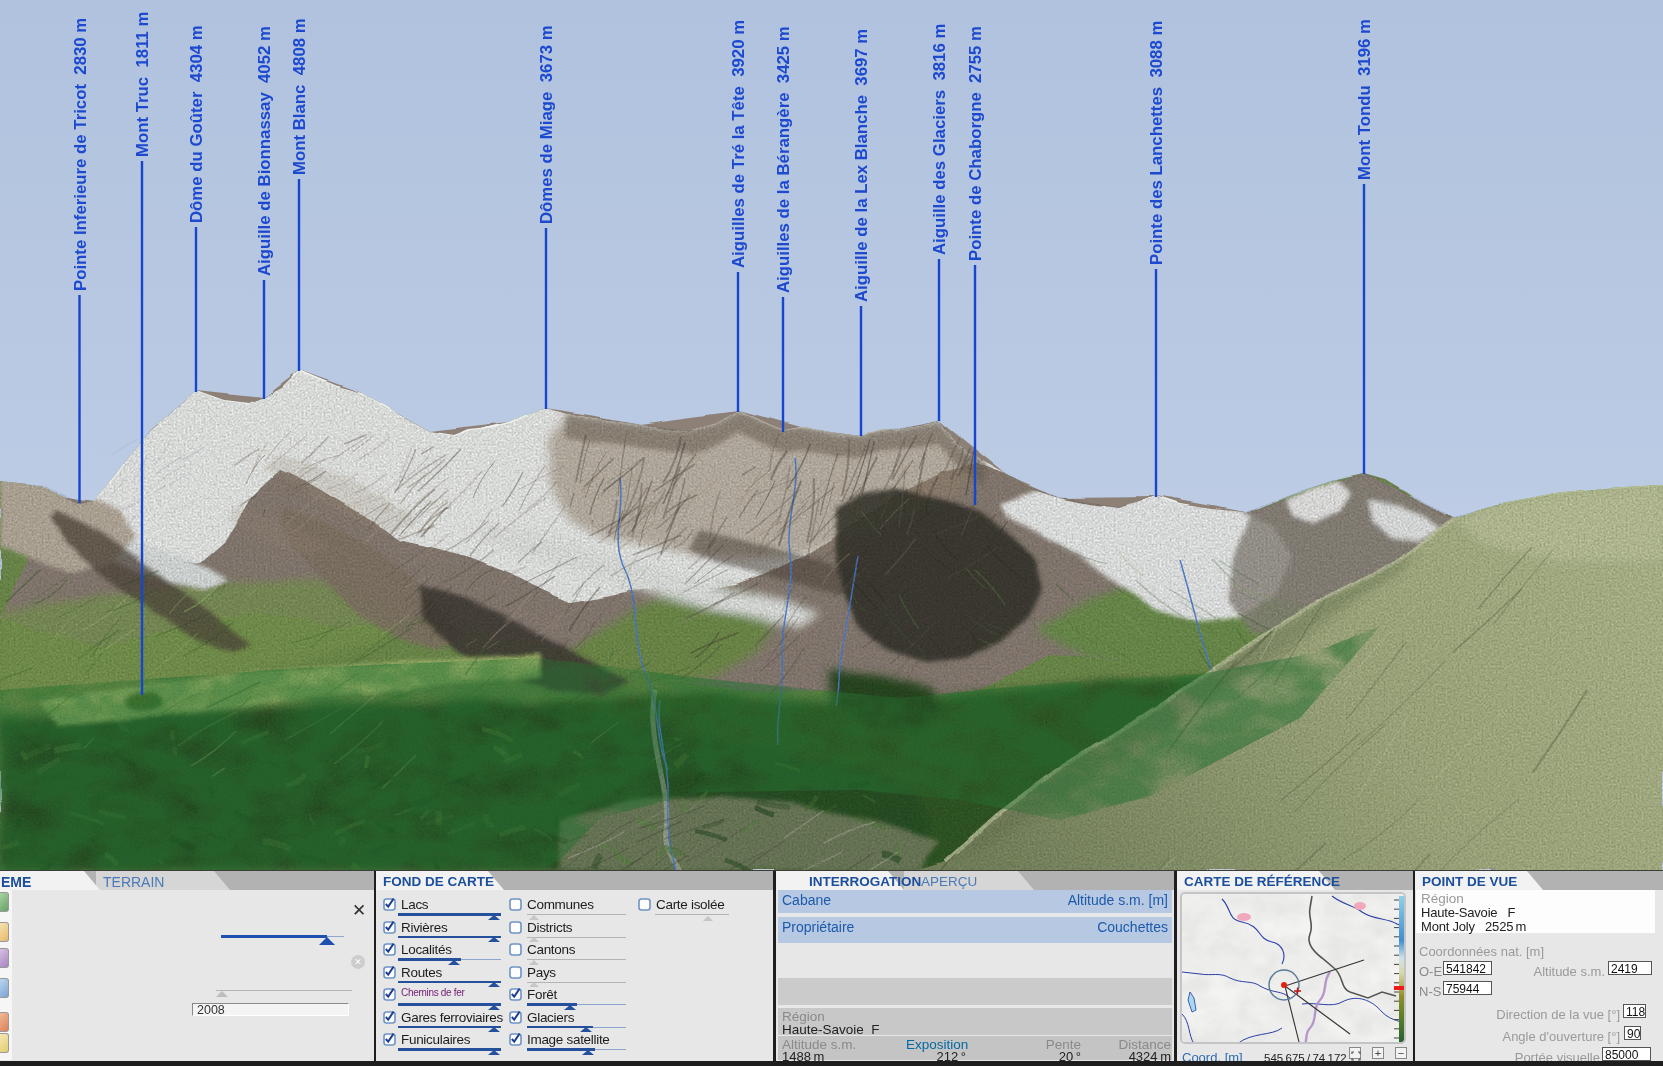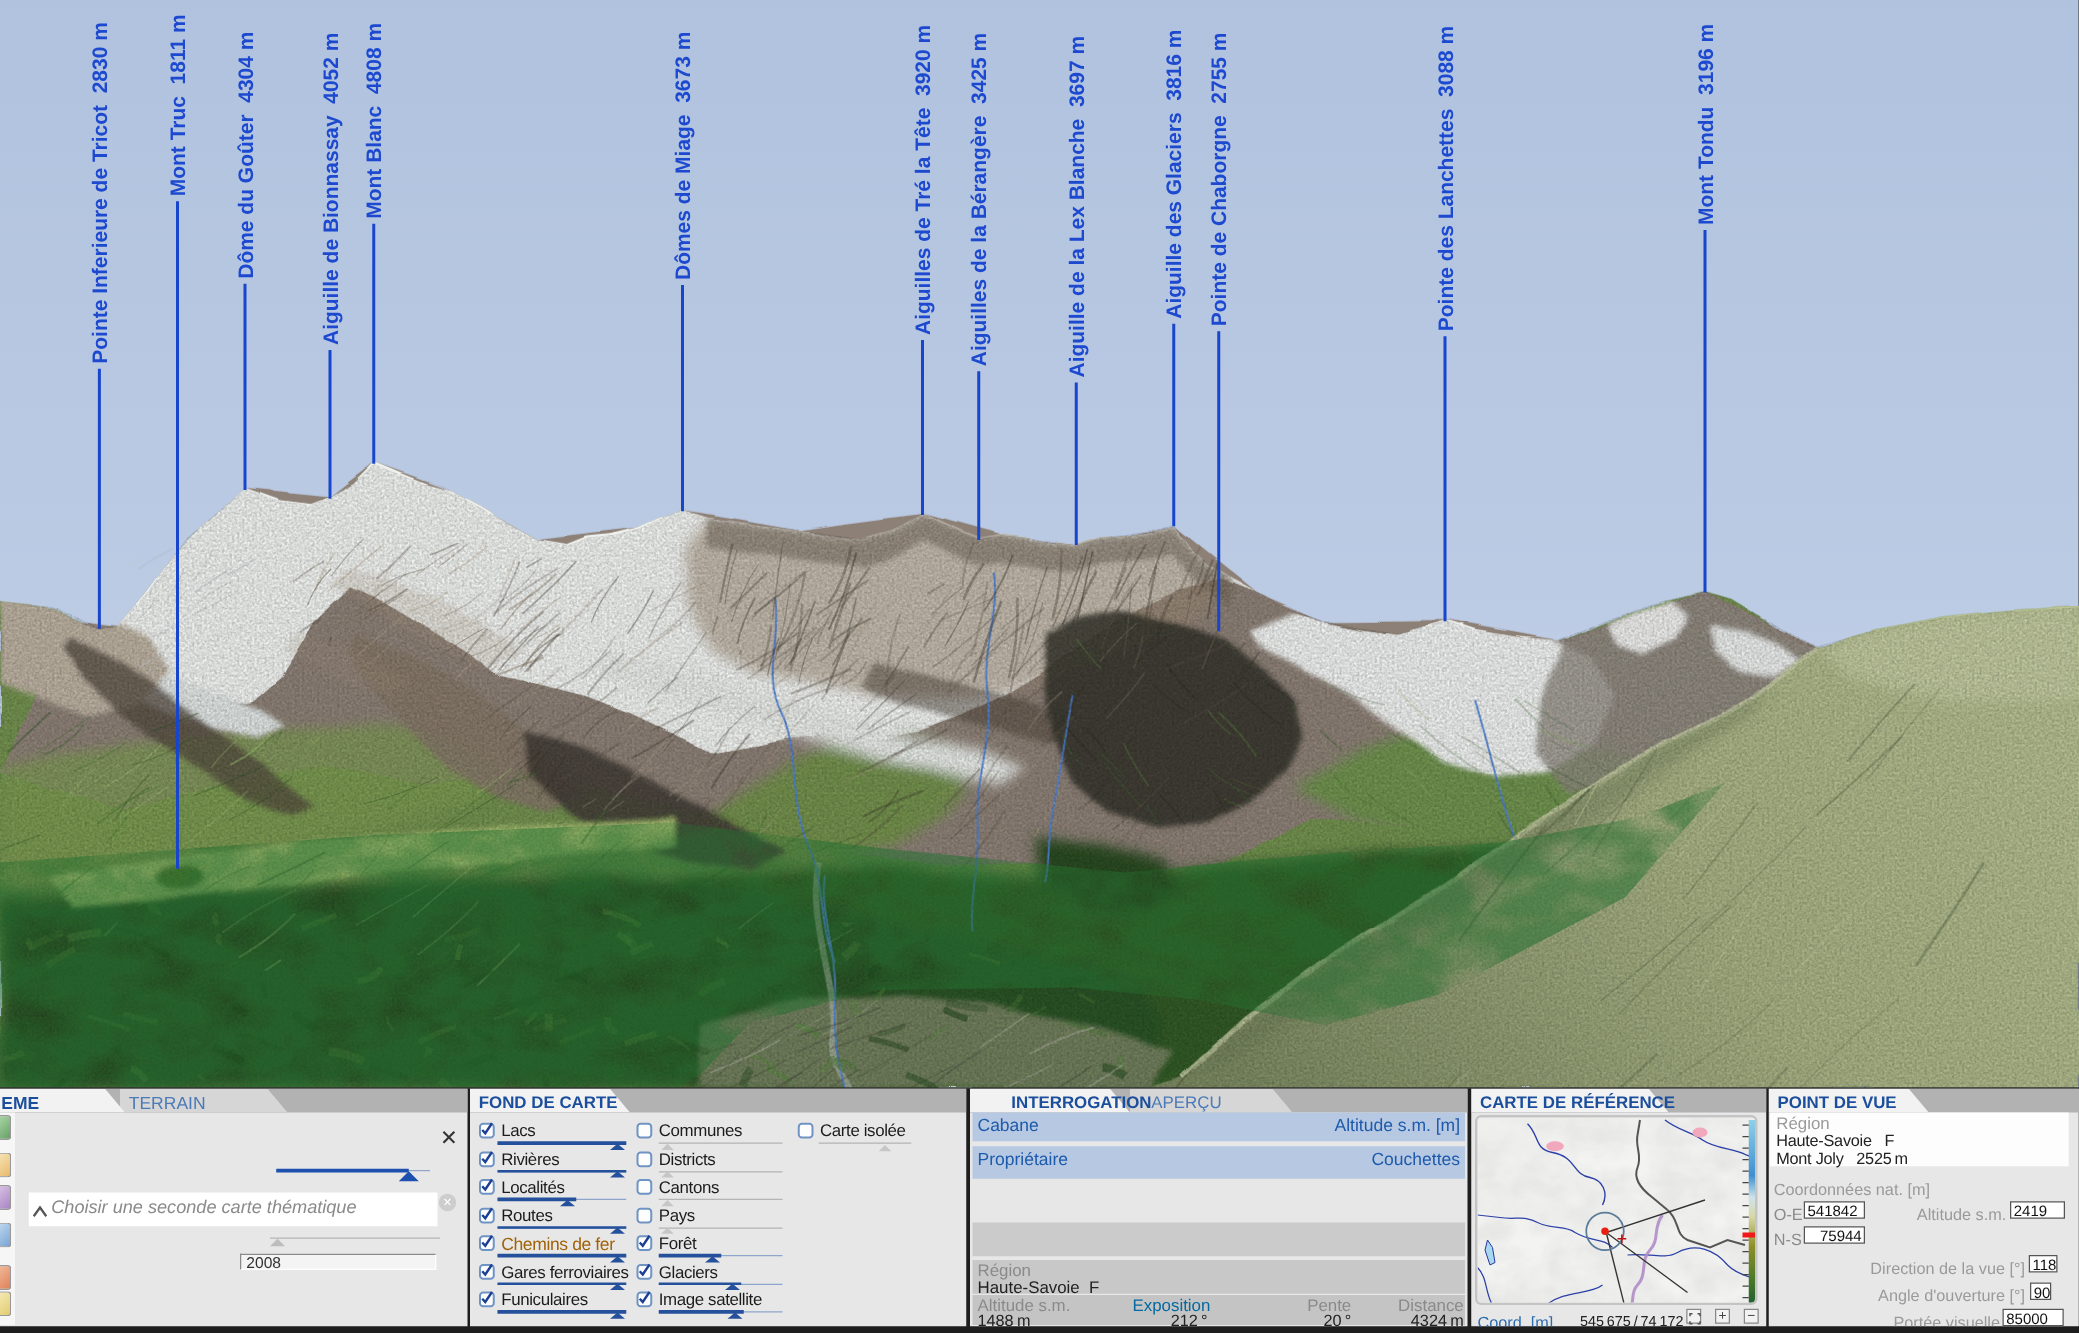--- a/index.html
+++ b/index.html
@@ -799,26 +799,20 @@
 <div style="position:absolute;left:0px;top:21px;width:9px;height:20px;background:linear-gradient(135deg,#a9d3a4,#66a166);border:1px solid #999;border-left:none;border-radius:0 3px 3px 0;"></div>
       <div style="position:absolute;left:0px;top:51px;width:9px;height:20px;background:linear-gradient(135deg,#f6e3b2,#e8b86a);border:1px solid #999;border-left:none;border-radius:0 3px 3px 0;"></div>
       <div style="position:absolute;left:0px;top:77px;width:9px;height:20px;background:linear-gradient(135deg,#d6bfe4,#a884c2);border:1px solid #999;border-left:none;border-radius:0 3px 3px 0;"></div>
       <div style="position:absolute;left:0px;top:107px;width:9px;height:20px;background:linear-gradient(135deg,#bcd6ee,#7aa3d4);border:1px solid #999;border-left:none;border-radius:0 3px 3px 0;"></div>
       <div style="position:absolute;left:0px;top:141px;width:9px;height:20px;background:linear-gradient(135deg,#f2b896,#dd8159);border:1px solid #999;border-left:none;border-radius:0 3px 3px 0;"></div>
       <div style="position:absolute;left:0px;top:162px;width:9px;height:20px;background:linear-gradient(135deg,#f4e9b4,#e3cc6e);border:1px solid #999;border-left:none;border-radius:0 3px 3px 0;"></div>
 <div style="position:absolute;left:352px;top:29px;font-size:17px;color:#333;">✕</div>
 <div style="position:absolute;left:221px;top:65px;width:123px;height:1px;background:#93a6c9;"></div>
 <div style="position:absolute;left:221px;top:64px;width:106px;height:2.5px;background:#1e50b0;"></div>
 <div style="position:absolute;left:319px;top:66px;width:0;height:0;border-left:8px solid transparent;border-right:8px solid transparent;border-bottom:8px solid #1e50b0;"></div>
-<div style="position:absolute;left:23px;top:83px;width:327px;height:27px;background:#fff;">
- <svg style="position:absolute;left:2px;top:9px" width="14" height="12" viewBox="0 0 14 12">
-          <polyline points="2,10 7,3 12,10" stroke="#555" stroke-width="1.8" fill="none"></polyline>
-        </svg>
- <div style="position:absolute;left:18px;top:4px;font-size:14.5px;font-style:italic;color:#8a8a8a;">Choisir une seconde carte thématique</div>
-</div>
 <div style="position:absolute;left:351px;top:84px;width:14px;height:14px;border-radius:50%;background:#cdcdcd;color:#fff;font-size:9px;text-align:center;line-height:14px;">✕</div>
 <div style="position:absolute;left:216px;top:119px;width:136px;height:1px;background:#b5b5b5;"></div>
 <div style="position:absolute;left:216px;top:120px;width:0;height:0;border-left:6px solid transparent;border-right:6px solid transparent;border-bottom:6px solid #bdbdbd;"></div>
 <div style="position:absolute;left:192px;top:132px;width:157px;height:13px;background:#f4f4f4;border:1px solid;border-color:#8a8a8a #fff #fff #8a8a8a;font-size:12.5px;color:#333;padding-left:4px;line-height:13px;">2008</div>
 
  </div>
  <div class="panel" style="left:376;width:397px;left:376px;">
   <div class="hdr"></div>
   <div style="position:absolute;left:0px;top:0;width:128px;height:19px;background:#f2f2f2;clip-path:polygon(0 0,calc(100% - 16px) 0,100% 100%,0 100%);"></div>
       <div style="position:absolute;left:7px;top:2.5px;font-size:13.5px;font-weight:bold;color:#1b4e9c;">FOND DE CARTE</div>
@@ -851,21 +845,21 @@
         <path d="M3.8,8 L6.2,10.6 L11.6,2.6" stroke="#1c3f94" stroke-width="1.9" fill="none"></path>
       </svg>
 <div style="position:absolute;left:25px;top:93.5px;font-size:13.5px;letter-spacing:-0.3px;color:#1c1c1c">Routes</div>
 <div style="position:absolute;left:22px;top:110.5px;width:103px;height:1px;background:#8fa6cc"></div>
 <div style="position:absolute;left:22px;top:109.5px;width:103px;height:2.5px;background:#24509c"></div>
 <div style="position:absolute;left:112px;top:111.0px;width:0;height:0;border-left:6px solid transparent;border-right:6px solid transparent;border-bottom:5px solid #24509c;"></div>
 <svg style="position:absolute;left:6px;top:115px" width="16" height="16" viewBox="0 0 16 16">
         <rect x="2" y="3" width="11" height="11" rx="2.5" fill="#fdfdfd" stroke="#6f94c4" stroke-width="1.6"></rect>
         <path d="M3.8,8 L6.2,10.6 L11.6,2.6" stroke="#1c3f94" stroke-width="1.9" fill="none"></path>
       </svg>
-<div style="position:absolute;left:25px;top:116px;font-size:14px;letter-spacing:-0.3px;color:#a16207">Chemins de fer</div>
+<div style="position:absolute;left:25px;top:116px;font-size:10px;letter-spacing:-0.3px;color:#701a75">Chemins de fer</div>
 <div style="position:absolute;left:22px;top:133px;width:103px;height:1px;background:#8fa6cc"></div>
 <div style="position:absolute;left:22px;top:132px;width:103px;height:2.5px;background:#24509c"></div>
 <div style="position:absolute;left:112px;top:133.5px;width:0;height:0;border-left:6px solid transparent;border-right:6px solid transparent;border-bottom:5px solid #24509c;"></div>
 <svg style="position:absolute;left:6px;top:137.5px" width="16" height="16" viewBox="0 0 16 16">
         <rect x="2" y="3" width="11" height="11" rx="2.5" fill="#fdfdfd" stroke="#6f94c4" stroke-width="1.6"></rect>
         <path d="M3.8,8 L6.2,10.6 L11.6,2.6" stroke="#1c3f94" stroke-width="1.9" fill="none"></path>
       </svg>
 <div style="position:absolute;left:25px;top:138.5px;font-size:13.5px;letter-spacing:-0.3px;color:#1c1c1c">Gares ferroviaires</div>
 <div style="position:absolute;left:22px;top:155.5px;width:103px;height:1px;background:#8fa6cc"></div>
 <div style="position:absolute;left:22px;top:154.5px;width:103px;height:2.5px;background:#24509c"></div>
@@ -1040,21 +1034,21 @@
 <div style="position:absolute;left:1px;top:19px;width:239px;height:43px;background:#fdfdfd;"></div>
 <div style="position:absolute;left:6px;top:20px;font-size:13.5px;color:#9a9a9a;">Région</div>
 <div style="position:absolute;left:6px;top:34px;font-size:13px;letter-spacing:-0.2px;color:#222;">Haute-Savoie&nbsp;&nbsp;&nbsp;F</div>
 <div style="position:absolute;left:6px;top:48px;font-size:13px;letter-spacing:-0.2px;color:#222;">Mont Joly&nbsp;&nbsp;&nbsp;2525 m</div>
 <div style="position:absolute;left:4px;top:73px;font-size:13px;color:#9a9a9a;">Coordonnées nat. [m]</div>
 <div style="position:absolute;left:4px;top:93px;font-size:13px;color:#8a8a8a;">O-E</div>
 <div style="position:absolute;left:28px;top:90px;width:49px;height:14px;background:#fff;border:1px solid #555;font-size:12px;color:#111;line-height:14px;padding-left:2px;">541842</div>
 <div style="position:absolute;left:105px;top:93px;width:85px;text-align:right;font-size:13px;color:#9a9a9a;">Altitude s.m.</div>
 <div style="position:absolute;left:193px;top:90px;width:44px;height:14px;background:#fff;border:1px solid #555;font-size:12px;color:#111;line-height:14px;padding-left:2px;">2419</div>
 <div style="position:absolute;left:4px;top:113px;font-size:13px;color:#8a8a8a;">N-S</div>
-<div style="position:absolute;left:28px;top:110px;width:49px;height:14px;background:#fff;border:1px solid #555;font-size:12px;color:#111;line-height:14px;padding-left:12px;">75944</div>
+<div style="position:absolute;left:28px;top:110px;width:49px;height:14px;background:#fff;border:1px solid #555;font-size:12px;color:#111;line-height:14px;padding-left:2px;">75944</div>
 <div style="position:absolute;left:40px;top:136px;width:165px;text-align:right;font-size:13px;color:#9a9a9a;">Direction de la vue [°]</div>
 <div style="position:absolute;left:208px;top:133px;width:23px;height:14px;background:#fff;border:1px solid #555;font-size:12px;color:#111;line-height:14px;padding-left:2px;">118</div>
 <div style="position:absolute;left:40px;top:158px;width:165px;text-align:right;font-size:13px;color:#9a9a9a;">Angle d'ouverture [°]</div>
 <div style="position:absolute;left:209px;top:155px;width:17px;height:14px;background:#fff;border:1px solid #555;font-size:12px;color:#111;line-height:14px;padding-left:2px;">90</div>
 <div style="position:absolute;left:20px;top:179px;width:165px;text-align:right;font-size:13px;color:#9a9a9a;">Portée visuelle</div>
 <div style="position:absolute;left:187px;top:176px;width:49px;height:14px;background:#fff;border:1px solid #555;font-size:12px;color:#111;line-height:14px;padding-left:2px;">85000</div>
 
  </div>
 </div>
 </body></html>

